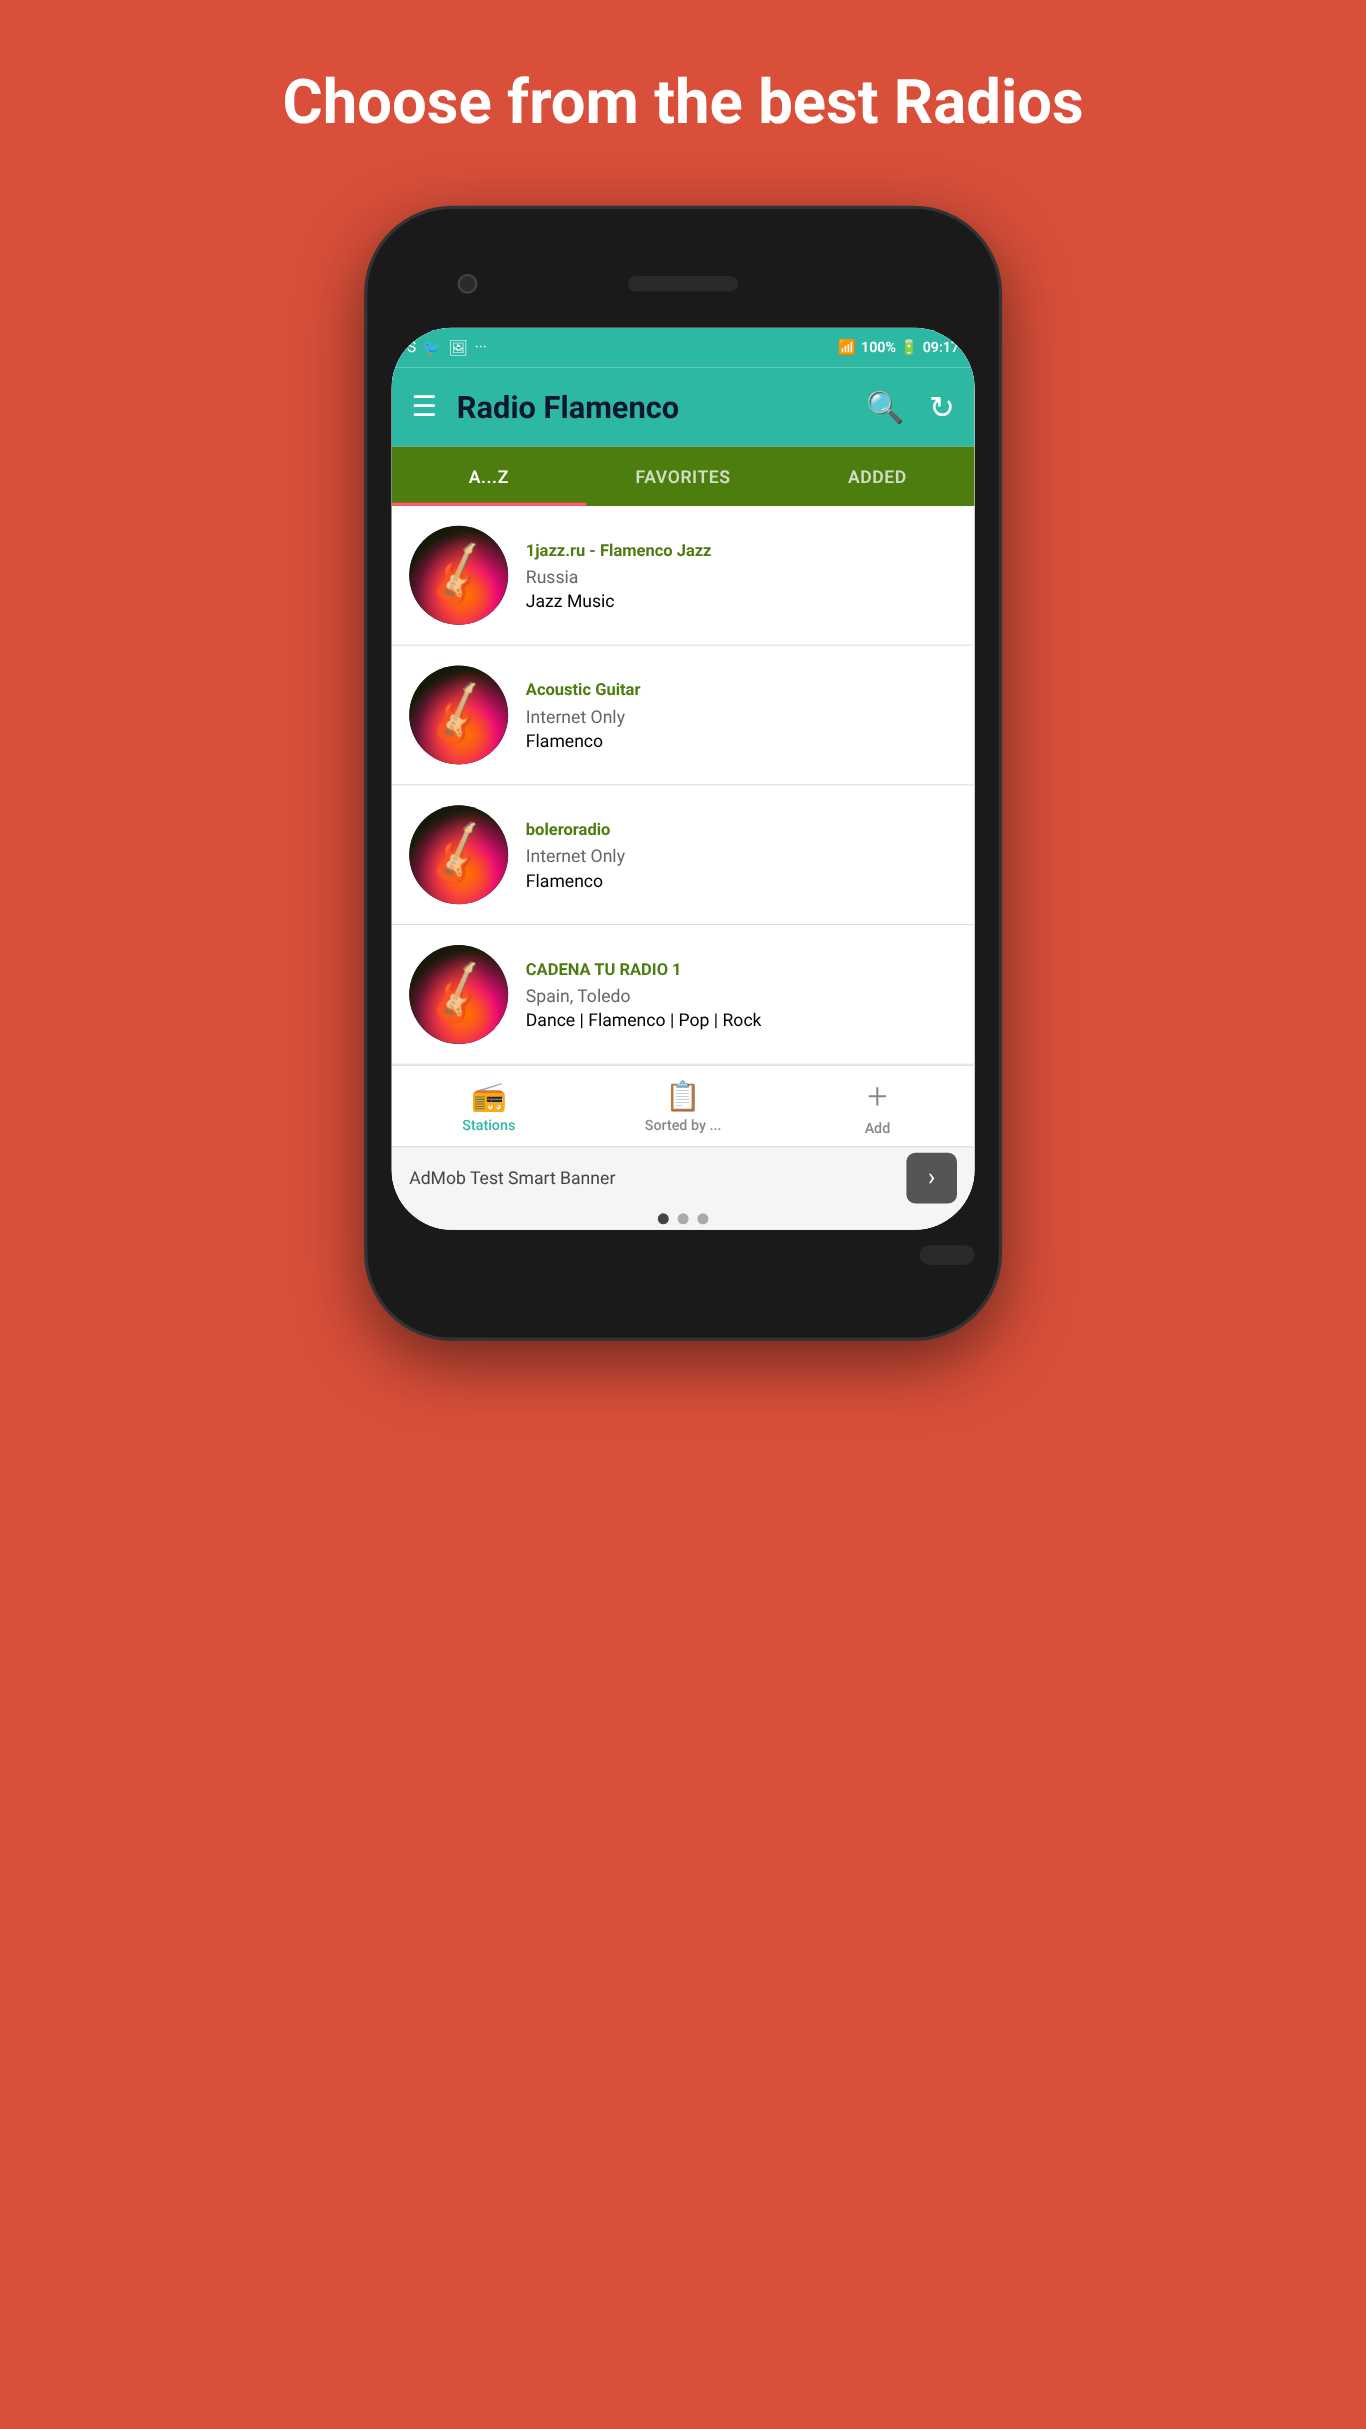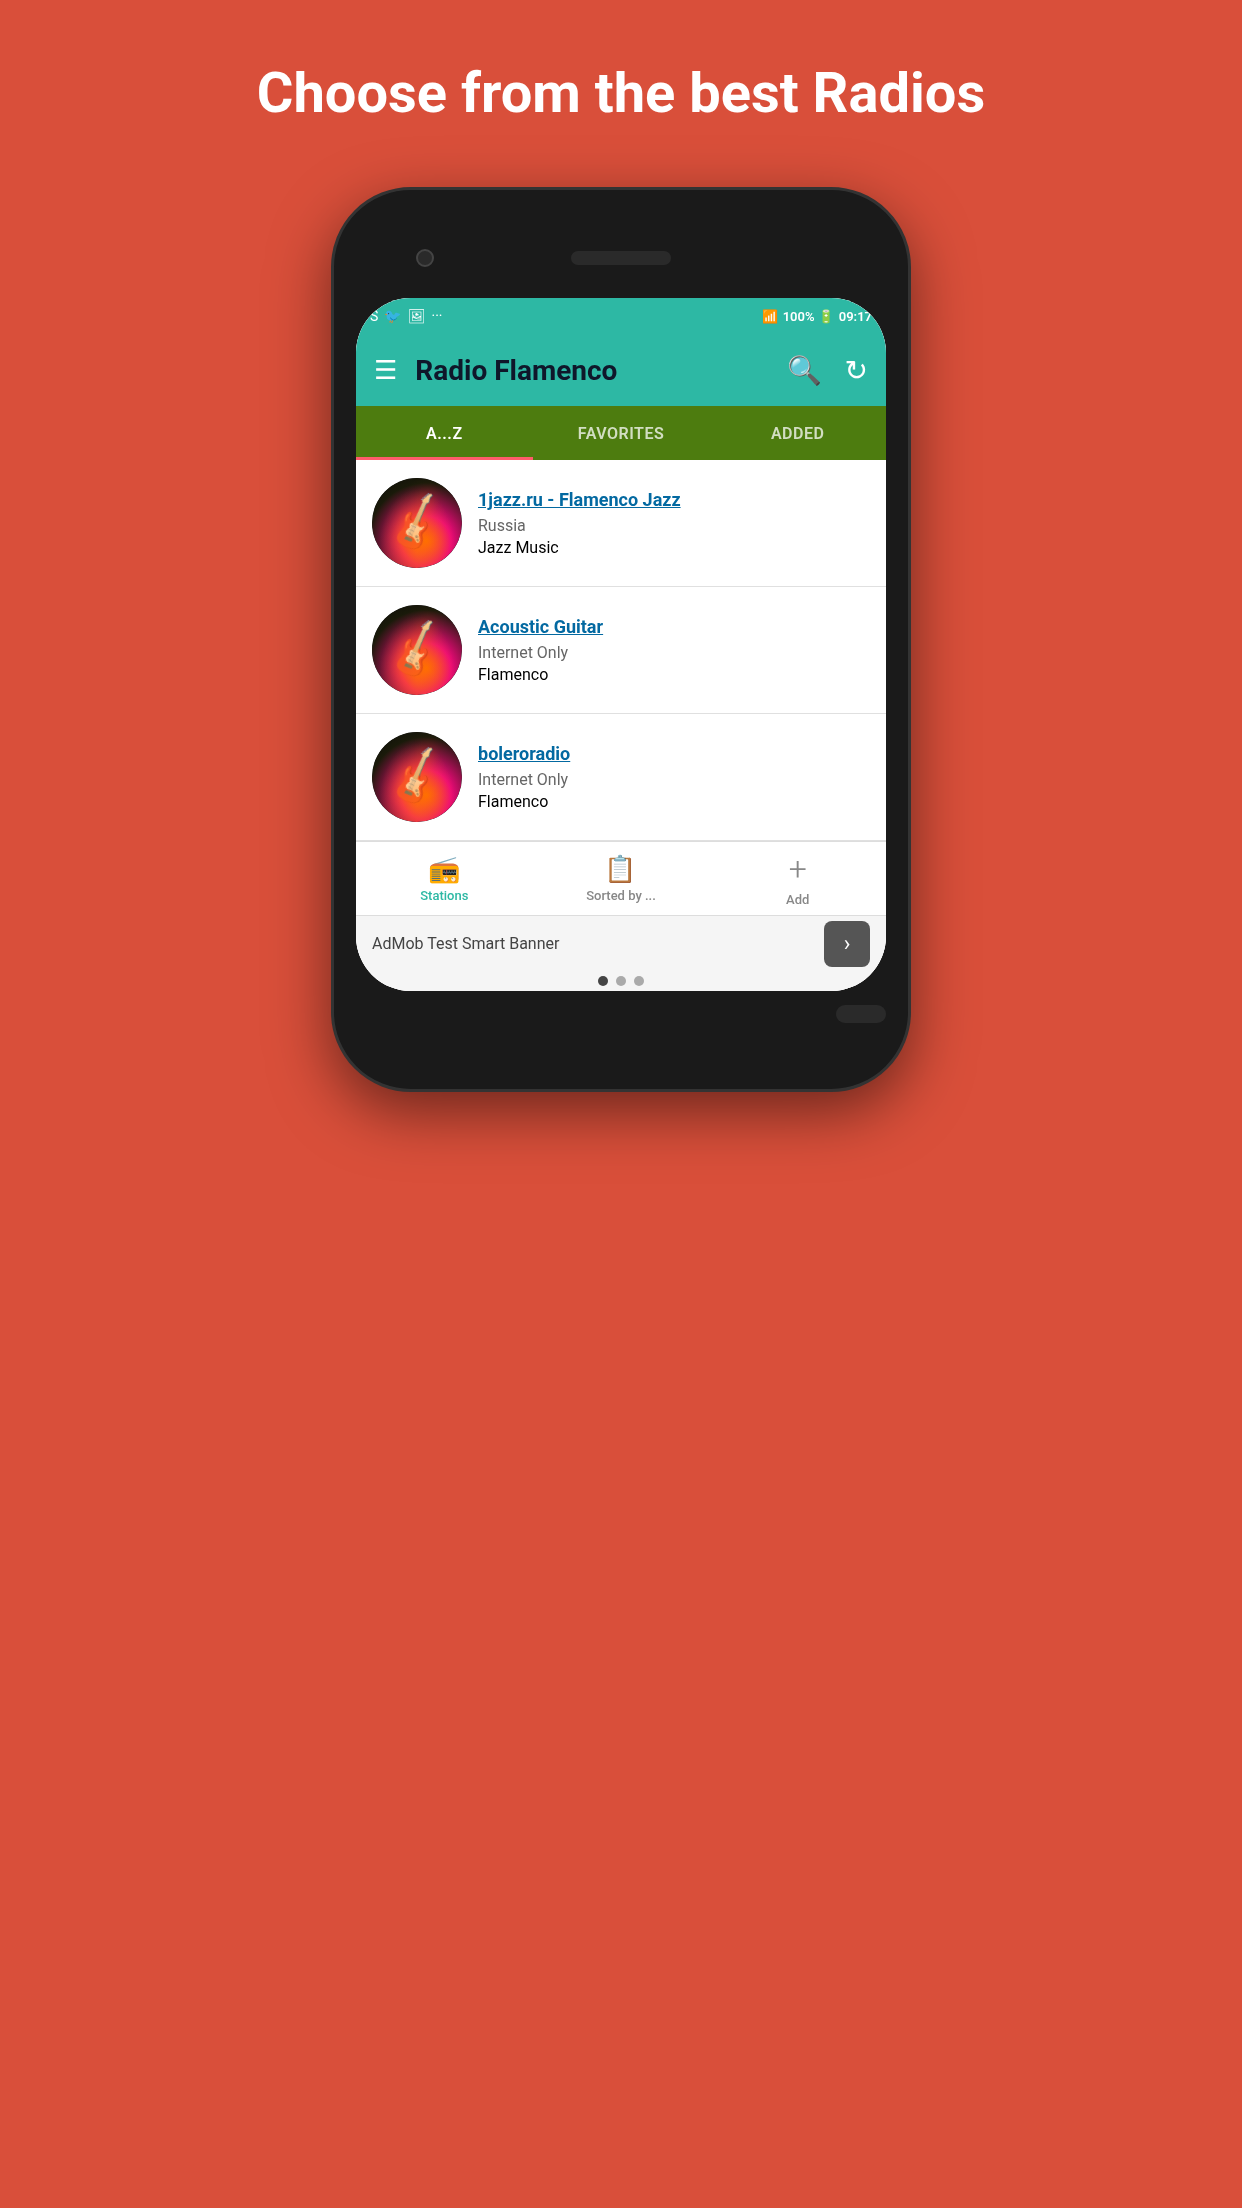--- a/index.html
+++ b/index.html
@@ -240,25 +240,24 @@
       position: absolute;
       inset: 0;
       background: radial-gradient(ellipse at 50% 80%, rgba(255,120,0,0.6) 0%, transparent 60%);
     }
 
     .station-info {
       flex: 1;
     }
 
     .station-name {
-      font-size: 18px;
+      font-size: 15px;
       font-weight: 700;
-      color: #0369a1;
+      color: #4d7c0f;
       margin-bottom: 6px;
-      text-decoration: underline;
     }
 
     .station-country {
       font-size: 16px;
       color: #666;
       margin-bottom: 3px;
     }
 
     .station-genre {
       font-size: 16px;
@@ -438,20 +437,30 @@
           <div class="station-avatar">
             <div class="guitar-icon"></div>
           </div>
           <div class="station-info">
             <div class="station-name">boleroradio</div>
             <div class="station-country">Internet Only</div>
             <div class="station-genre">Flamenco</div>
           </div>
         </div>
 
+        <div class="station-item">
+          <div class="station-avatar">
+            <div class="guitar-icon"></div>
+          </div>
+          <div class="station-info">
+            <div class="station-name">CADENA TU RADIO 1</div>
+            <div class="station-country">Spain, Toledo</div>
+            <div class="station-genre">Dance | Flamenco | Pop | Rock</div>
+          </div>
+        </div>
 
       </div>
 
       <div class="bottom-nav">
         <div class="bottom-nav-item active">
           <span class="bottom-nav-icon">📻</span>
           <span class="bottom-nav-label">Stations</span>
         </div>
         <div class="bottom-nav-item inactive">
           <span class="bottom-nav-icon">📋</span>

